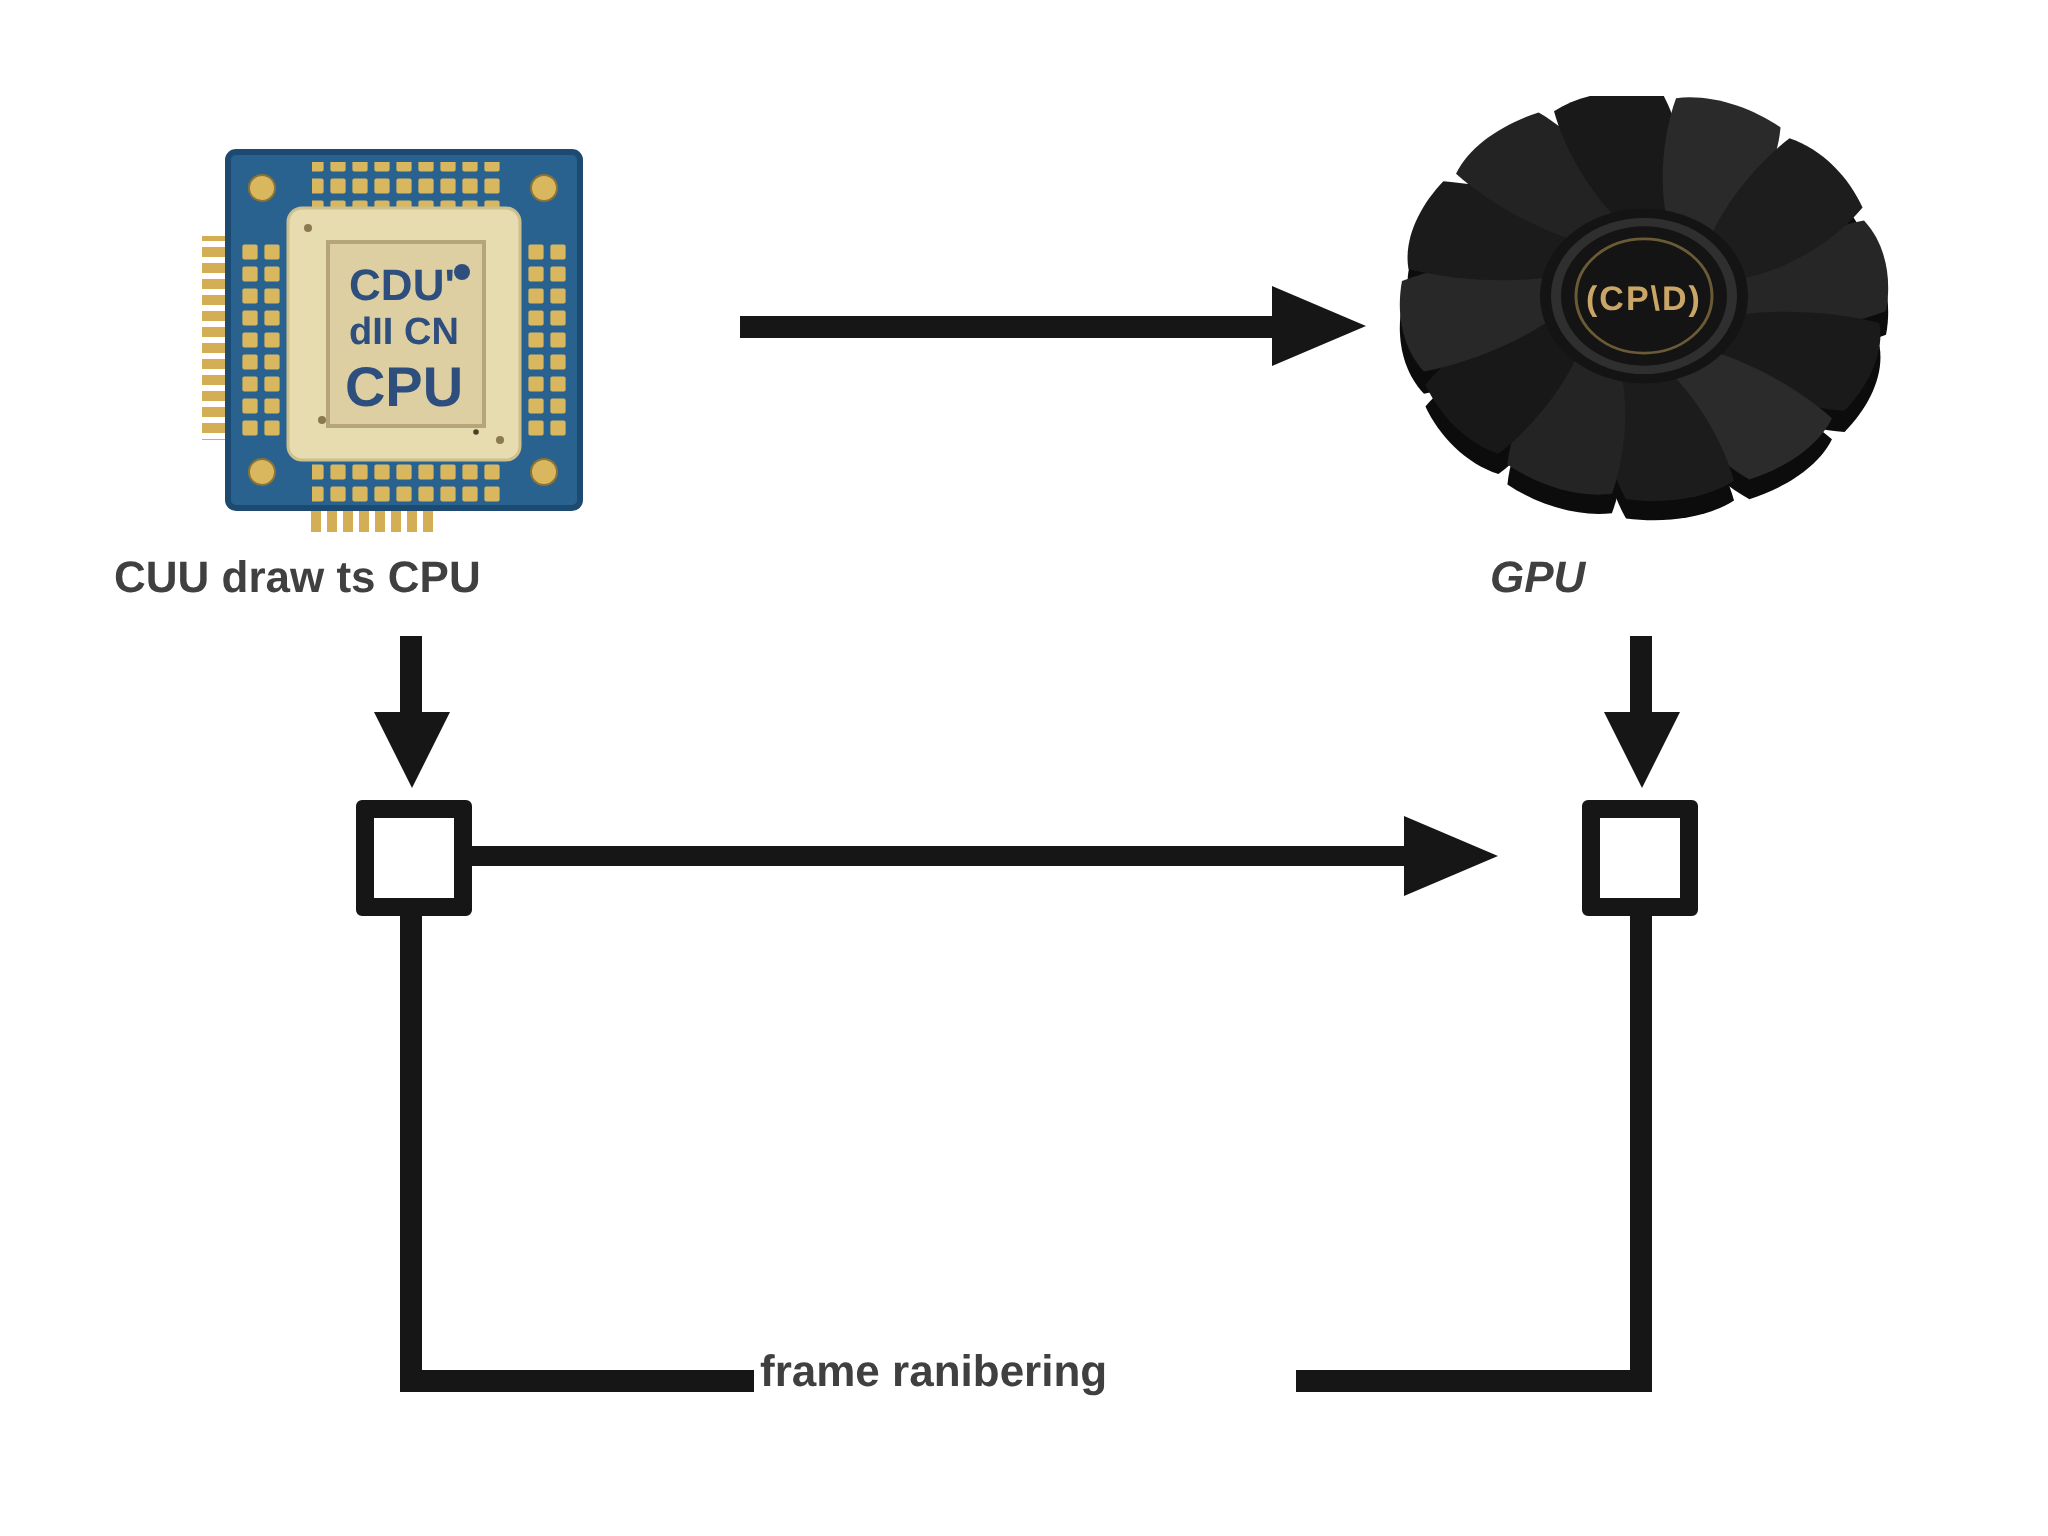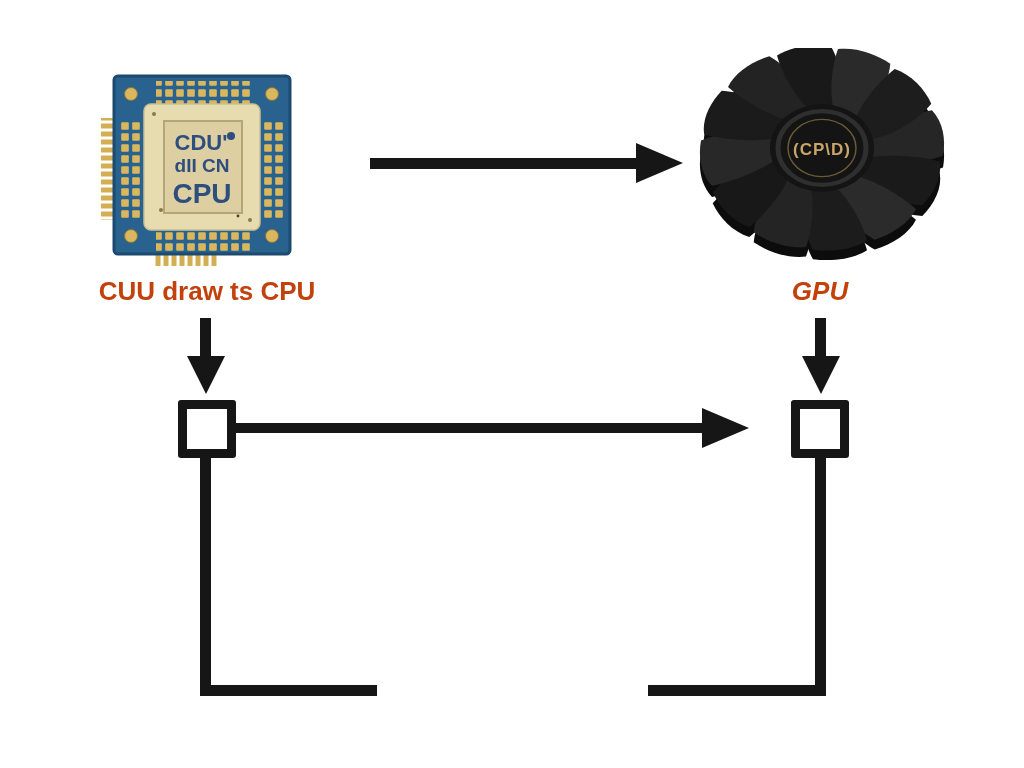--- a/index.html
+++ b/index.html
@@ -5,22 +5,22 @@
   html,body{margin:0;padding:0;background:#ffffff;}
   .canvas{position:relative;width:1024px;height:744px;background:#ffffff;overflow:hidden;
           font-family:"Liberation Sans", sans-serif;}
   .abs{position:absolute;}
   .line{position:absolute;background:#161616;}
   .head-right{position:absolute;width:0;height:0;
       border-top:20px solid transparent;border-bottom:20px solid transparent;border-left:47px solid #161616;}
   .head-down{position:absolute;width:0;height:0;
       border-left:19px solid transparent;border-right:19px solid transparent;border-top:38px solid #161616;}
   .node-box{position:absolute;width:40px;height:40px;background:#ffffff;border:9px solid #161616;border-radius:3px;}
-  .label{position:absolute;color:#c2410c;font-weight:bold;text-align:center;
-         font-size:26px;letter-spacing:0px;}
+  .label{position:absolute;color:#404040;font-weight:bold;text-align:left;
+         font-size:22px;letter-spacing:0px;}
   svg text{font-family:"Liberation Sans", sans-serif;}
 </style>
 </head>
 <body>
 
 <div class="canvas">
 
   <svg class="abs" style="left:98px;top:66px;" width="205" height="205" viewBox="0 0 205 205">
     <defs>
       <pattern id="pads" width="11" height="11" patternUnits="userSpaceOnUse">
@@ -129,14 +129,15 @@
   <div>
     <div class="line" style="left:236px;top:423px;width:470px;height:10px;"></div>
     <div class="head-right" style="left:702px;top:408px;"></div>
   </div>
 
   <div class="line" style="left:200px;top:456px;width:11px;height:240px;"></div>
   <div class="line" style="left:200px;top:685px;width:177px;height:11px;"></div>
   <div class="line" style="left:648px;top:685px;width:178px;height:11px;"></div>
   <div class="line" style="left:815px;top:456px;width:11px;height:240px;"></div>
 
+  <div class="label" style="left:380px;top:673px;width:265px;">frame ranibering</div>
 
 </div>
 
 </body></html>

